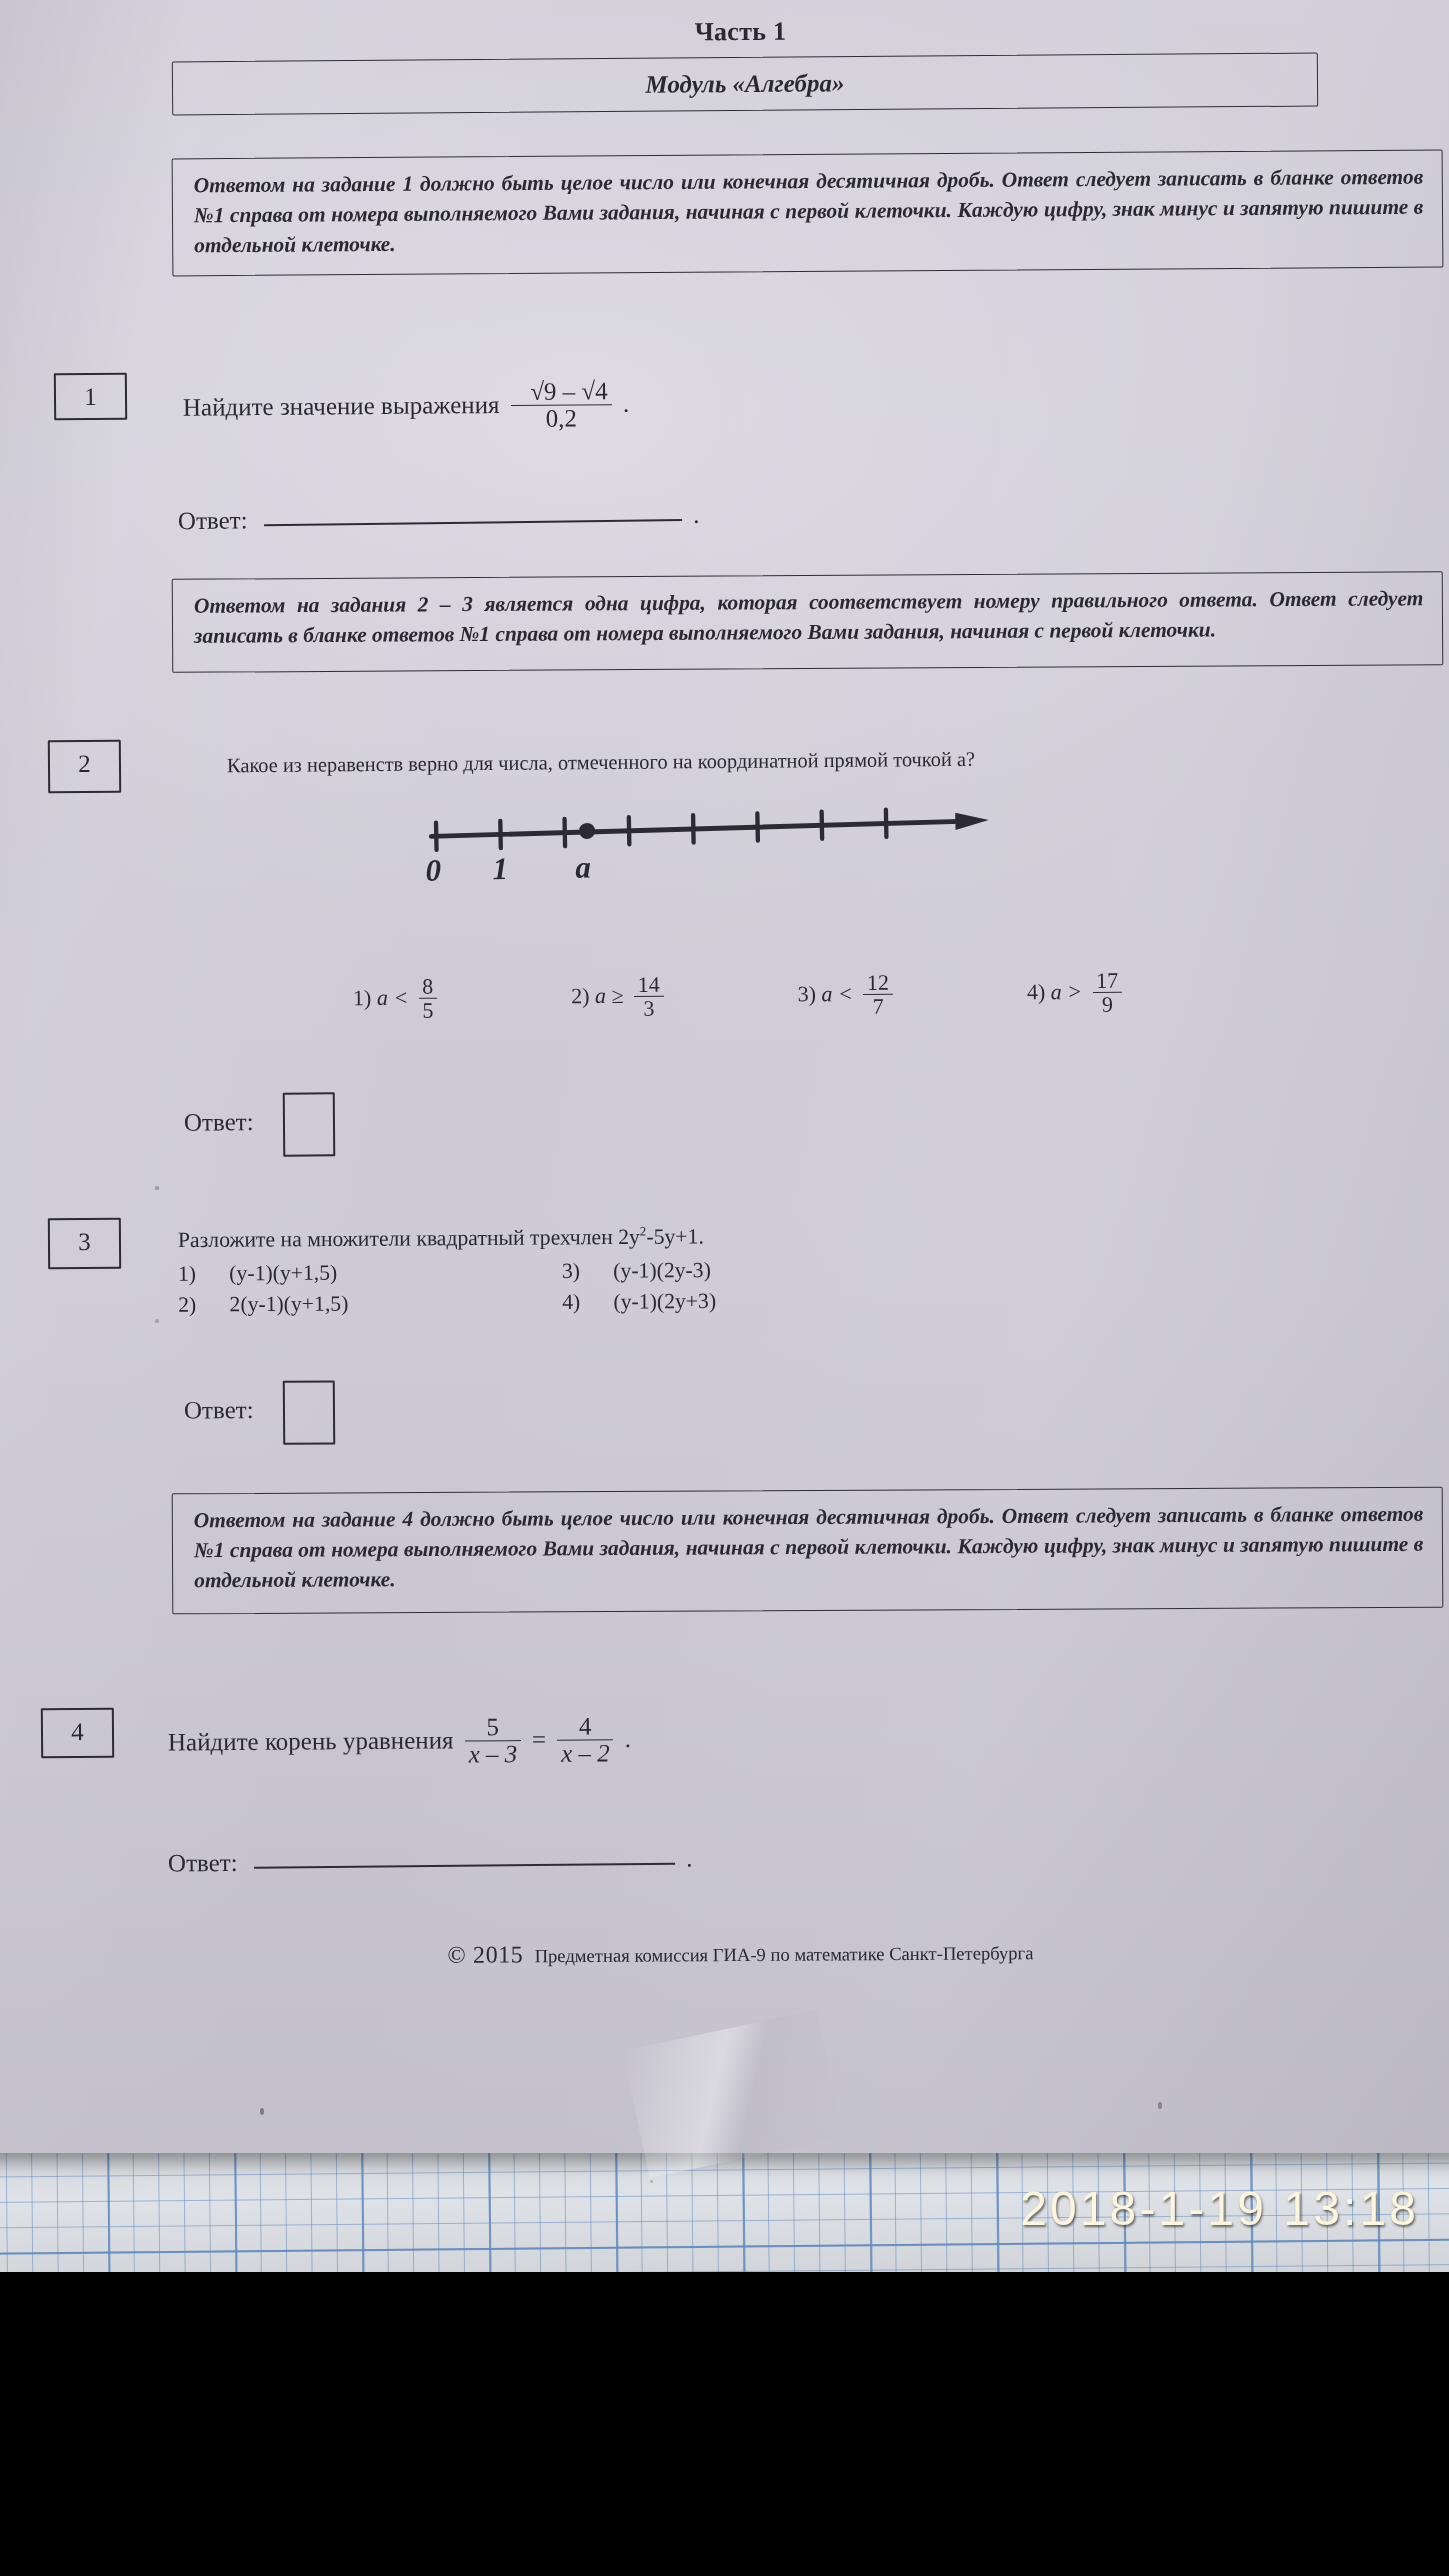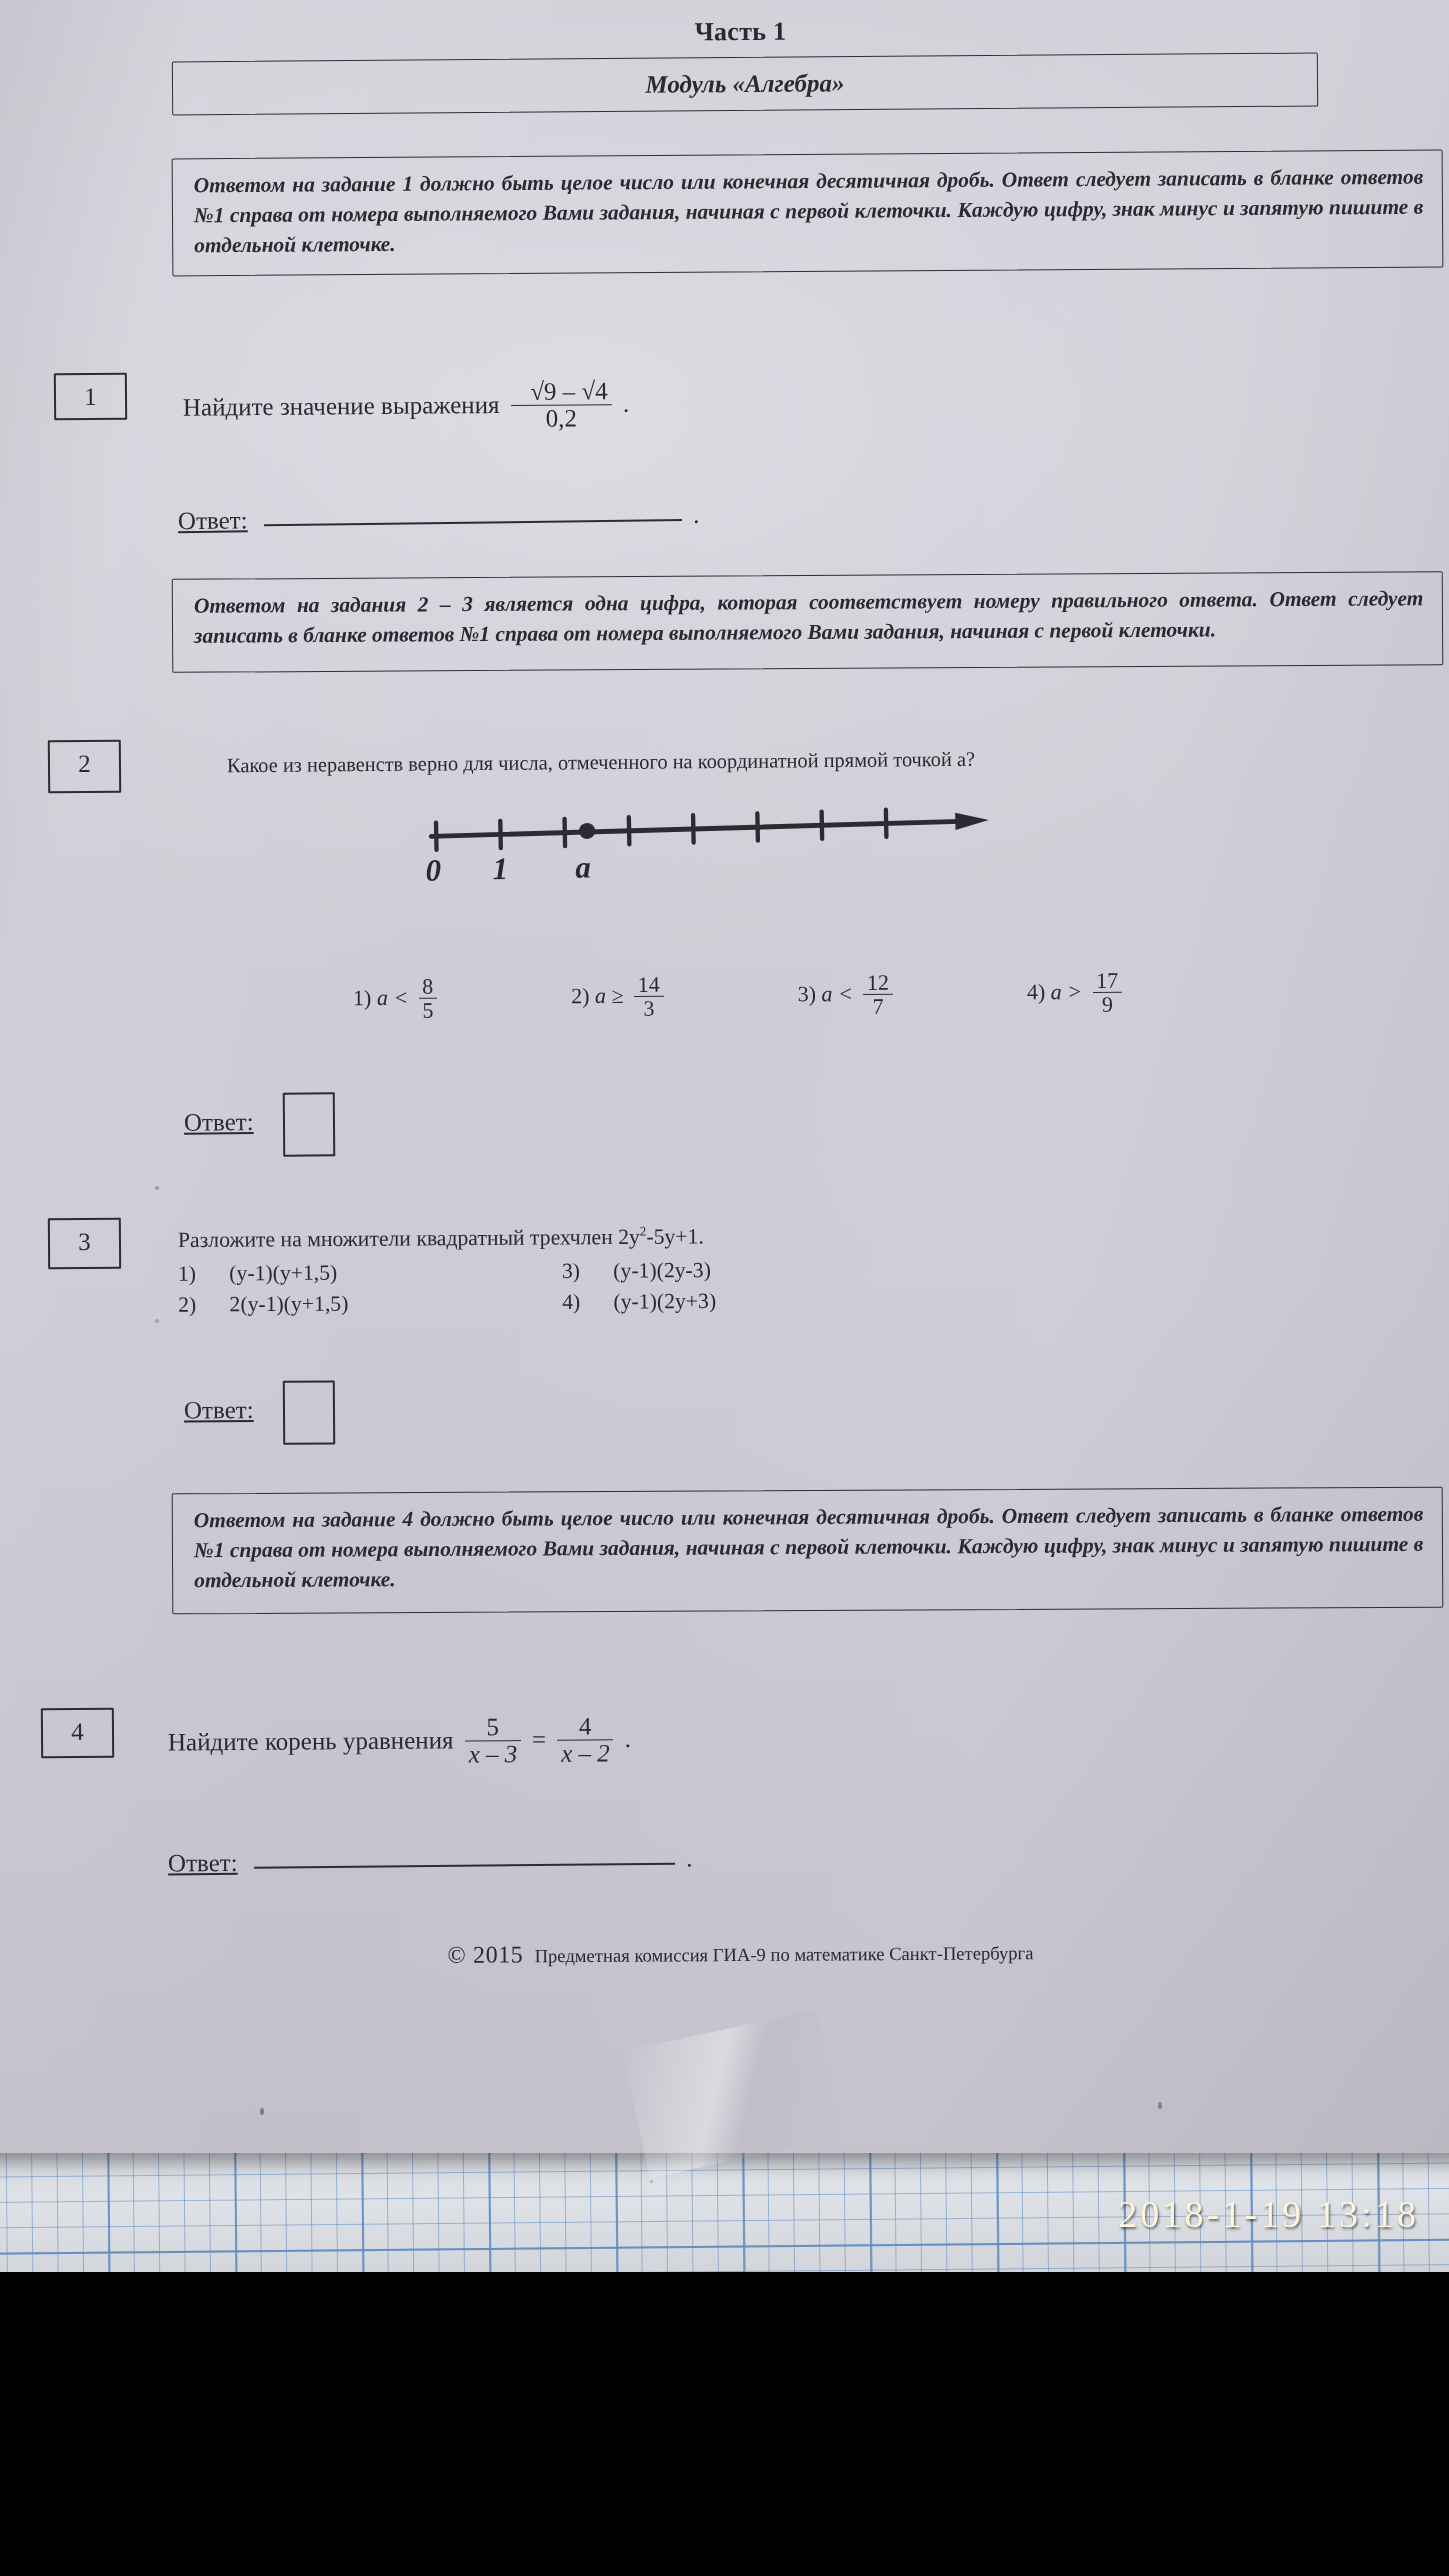--- a/index.html
+++ b/index.html
@@ -184,21 +184,21 @@
     position: relative;
     top: -1.2px;
   }
   .frac .num { display:block; padding: 0 3.7px; }
   .frac .den { display:block; padding: 0 3.7px; border-top: 1.6px solid #2c2a33; }
 
   .sq { font-size: 1.0em; margin-left: 16px; }
 
   
   .ans-row { position:absolute; font-size: 25px; }
-  .ans-label { display:inline-block;text-decoration:underline; }
+  .ans-label { display:inline-block; }
   .ans-line {
     display:inline-block;
     border-bottom: 2.5px solid #2d2b34;
     height: 0.6px;
     vertical-align: 2.5px;
     margin-left: 10px;
   }
   #ans1 { left: 162px; top: 490px; transform: rotate(-0.7deg); }
   #ans1 .ans-line { width: 418px; }
   #ans4 { left: 152px; top: 1833px; transform: rotate(-0.55deg); }
@@ -267,22 +267,22 @@
     transform: rotate(-0.35deg);
   }
   #footer .cp { font-size: 24px; letter-spacing: 0.6px; }
   #footer .cp-text { font-size: 18.6px; margin-left: 8.7px; }
 
   
   #timestamp {
     position:absolute;
     right: 30px;
     bottom: 36px;
-    font-family: Liberation Serif, serif;
-    font-size: 38px;
+    font-family: Liberation Sans, sans-serif;
+    font-size: 48px;
     letter-spacing: 3.1px;
     color: #fdf6dd;
     text-shadow: 1.2px 1.9px 2.5px rgba(0,0,0,0.55);
   }
 
   
   .speck { position:absolute; background: rgba(60,48,40,0.45); border-radius:50%; }
 </style>
 </head>
 <body>

